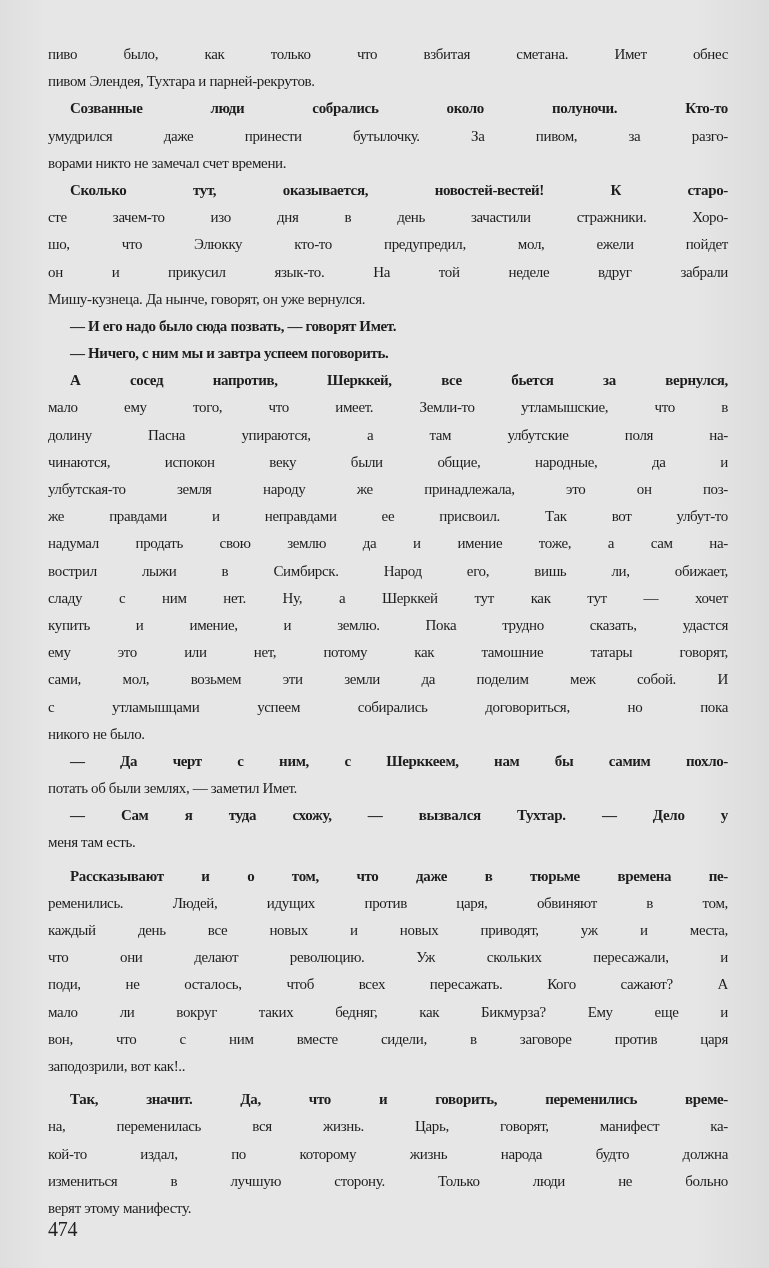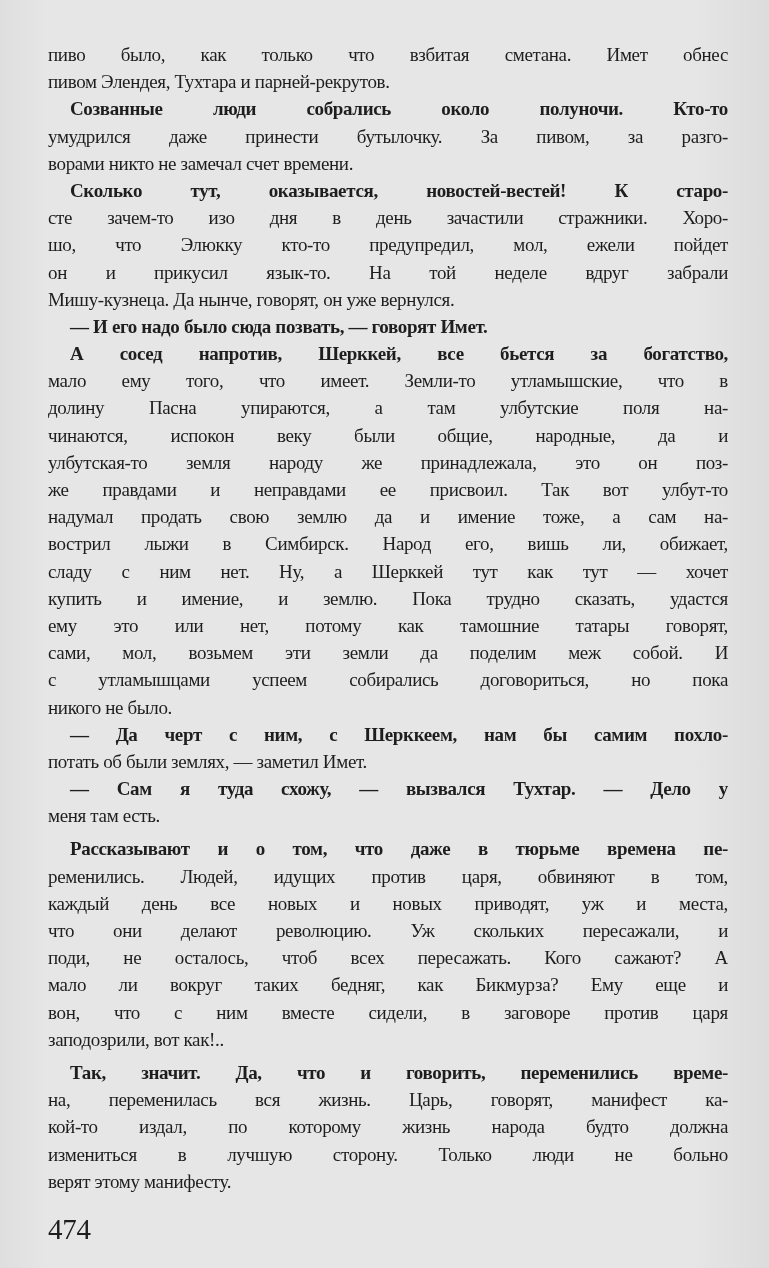--- a/index.html
+++ b/index.html
@@ -19,42 +19,42 @@
     .page {
       position: absolute;
       left: 48px;
       top: 41px;
       width: 680px;
     }
     .line {
       display: block;
       height: 27.2px;
       line-height: 27.2px;
-      font-size: 19px;
+      font-size: 15px;
       white-space: nowrap;
       text-align: justify;
       text-align-last: justify;
       letter-spacing: -0.35px;
     }
     .line.last {
       text-align-last: left;
     }
     .line.indent {
       padding-left: 22px;
       font-weight: bold;
     }
     .gap {
       display: block;
       height: 6px;
     }
     .page-number {
       position: absolute;
       left: 48px;
       top: 1216px;
-      font-size: 29px;
+      font-size: 20px;
       line-height: 27px;
       letter-spacing: -0.3px;
     }
   </style>
 </head>
 <body>
 
 <div class="page">
 
   <div>
@@ -73,23 +73,26 @@
     <span class="line">сте зачем-то изо дня в день зачастили стражники. Хоро-</span>
     <span class="line">шо, что Элюкку кто-то предупредил, мол, ежели пойдет</span>
     <span class="line">он и прикусил язык-то. На той неделе вдруг забрали</span>
     <span class="line last">Мишу-кузнеца. Да нынче, говорят, он уже вернулся.</span>
   </div>
 
   <div>
     <span class="line indent last">— И его надо было сюда позвать, — говорят Имет.</span>
   </div>
 
+  <div>
+    <span class="line indent last">— Ничего, с ним мы и завтра успеем поговорить.</span>
+  </div>
 
   <div>
-    <span class="line indent">А сосед напротив, Шерккей, все бьется за богатство,</span>
+    <span class="line indent">А сосед напротив, Шерккей, все бьется за вернулся,</span>
     <span class="line">мало ему того, что имеет. Земли-то утламышские, что в</span>
     <span class="line">долину Пасна упираются, а там улбутские поля на-</span>
     <span class="line">чинаются, испокон веку были общие, народные, да и</span>
     <span class="line">улбутская-то земля народу же принадлежала, это он поз-</span>
     <span class="line">же правдами и неправдами ее присвоил. Так вот улбут-то</span>
     <span class="line">надумал продать свою землю да и имение тоже, а сам на-</span>
     <span class="line">вострил лыжи в Симбирск. Народ его, вишь ли, обижает,</span>
     <span class="line">сладу с ним нет. Ну, а Шерккей тут как тут — хочет</span>
     <span class="line">купить и имение, и землю. Пока трудно сказать, удастся</span>
     <span class="line">ему это или нет, потому как тамошние татары говорят,</span>

